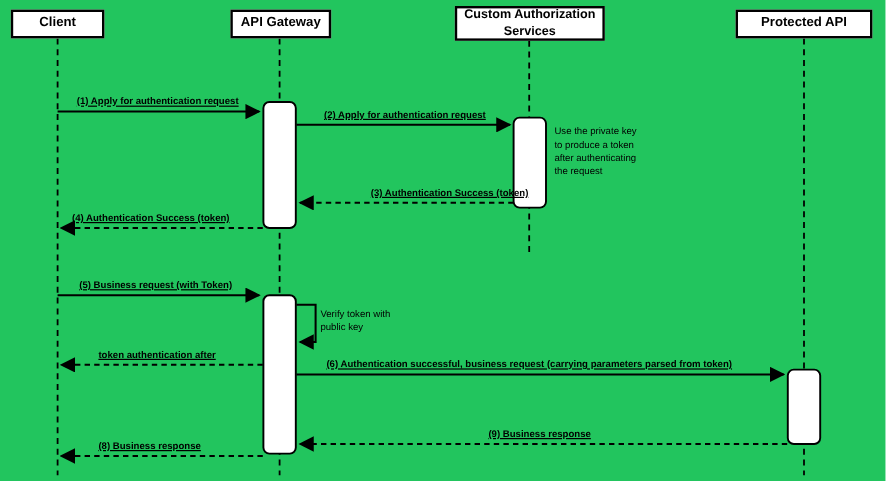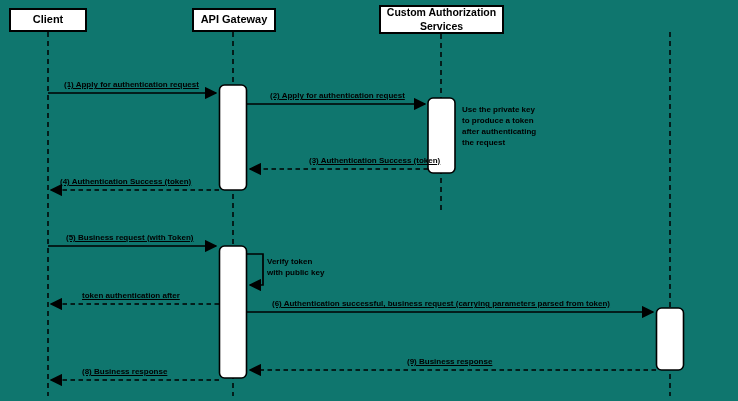--- a/index.html
+++ b/index.html
@@ -1,17 +1,17 @@
 <!DOCTYPE html>
 <html><head>
 <meta charset="utf-8">
 <style>
   html,body{margin:0;padding:0;background:#ffffff;}
   .stage{
-    position:relative;width:738px;height:401px;background:#0f766e;
+    position:relative;width:738px;height:401px;background:#22c55e;
     font-family:"Liberation Sans",sans-serif;color:#000000;overflow:hidden;
   }
   .layer{position:absolute;left:0;top:0;width:738px;height:401px;}
   .pbox{
     position:absolute;box-sizing:border-box;border:2px solid #000000;background:#ffffff;
     display:flex;align-items:center;justify-content:center;text-align:center;
     font-weight:bold;font-size:11px;line-height:1.25;
   }
   .pbox.client    {left:9px;  top:8px; width:78px;  height:24px;}
   .pbox.gateway   {left:192px;top:8px; width:84px;  height:24px;}
@@ -23,21 +23,21 @@
   .msg.m1{left:64px; top:80px;}
   .msg.m2{left:270px;top:91px;}
   .msg.m3{left:281px;top:156px;padding-left:28px;}
   .msg.m4{left:60px; top:177px;}
   .msg.m5{left:66px; top:233px;}
   .msg.mfail{left:82px;top:291px;}
   .msg.m6{left:272px;top:299px;}
   .msg.m7{left:407px;top:357px;}
   .msg.m8{left:82px; top:367px;}
   .note{
-    position:absolute;font-size:8px;font-weight:bold;line-height:11px;color:#000000;
+    position:absolute;font-size:8px;font-weight:normal;line-height:11px;color:#000000;
   }
   .note.private-key{left:462px;top:104px;width:76px;}
   .note.verify-token{left:267px;top:256px;width:62px;}
   svg .solid{stroke:#000000;stroke-width:1.7;fill:none;}
   svg .dashed{stroke:#000000;stroke-width:1.7;fill:none;stroke-dasharray:4.5 3.5;}
   svg .lifeline{stroke:#000000;stroke-width:1.5;stroke-dasharray:5 4;fill:none;}
   svg .activation{fill:#ffffff;stroke:#000000;stroke-width:1.6;}
 </style>
 </head>
 <body>
@@ -75,20 +75,23 @@
 
   <div class="pbox client">
     <span>Client</span>
   </div>
   <div class="pbox custom">
     <span>Custom Authorization Services</span>
   </div>
   <div class="pbox gateway">
     <span>API Gateway</span>
   </div>
+  <div class="pbox protected">
+    <span>Protected API</span>
+  </div>
 
   <div class="msg m1">(1) Apply for authentication request</div>
   <div class="msg m2">(2) Apply for authentication request</div>
   <div class="msg m3">(3) Authentication Success (token)</div>
   <div class="msg m4">(4) Authentication Success (token)</div>
   <div class="msg m5">(5) Business request (with Token)</div>
   <div class="msg mfail">token authentication after</div>
   <div class="msg m6">(6) Authentication successful, business request (carrying parameters parsed from token)</div>
   <div class="msg m7">(9) Business response</div>
   <div class="msg m8">(8) Business response</div>

